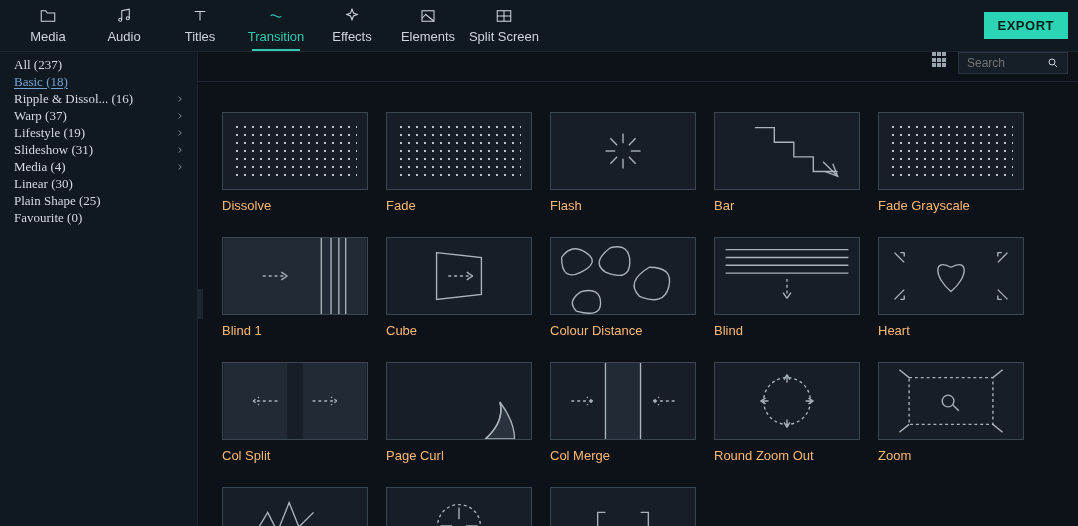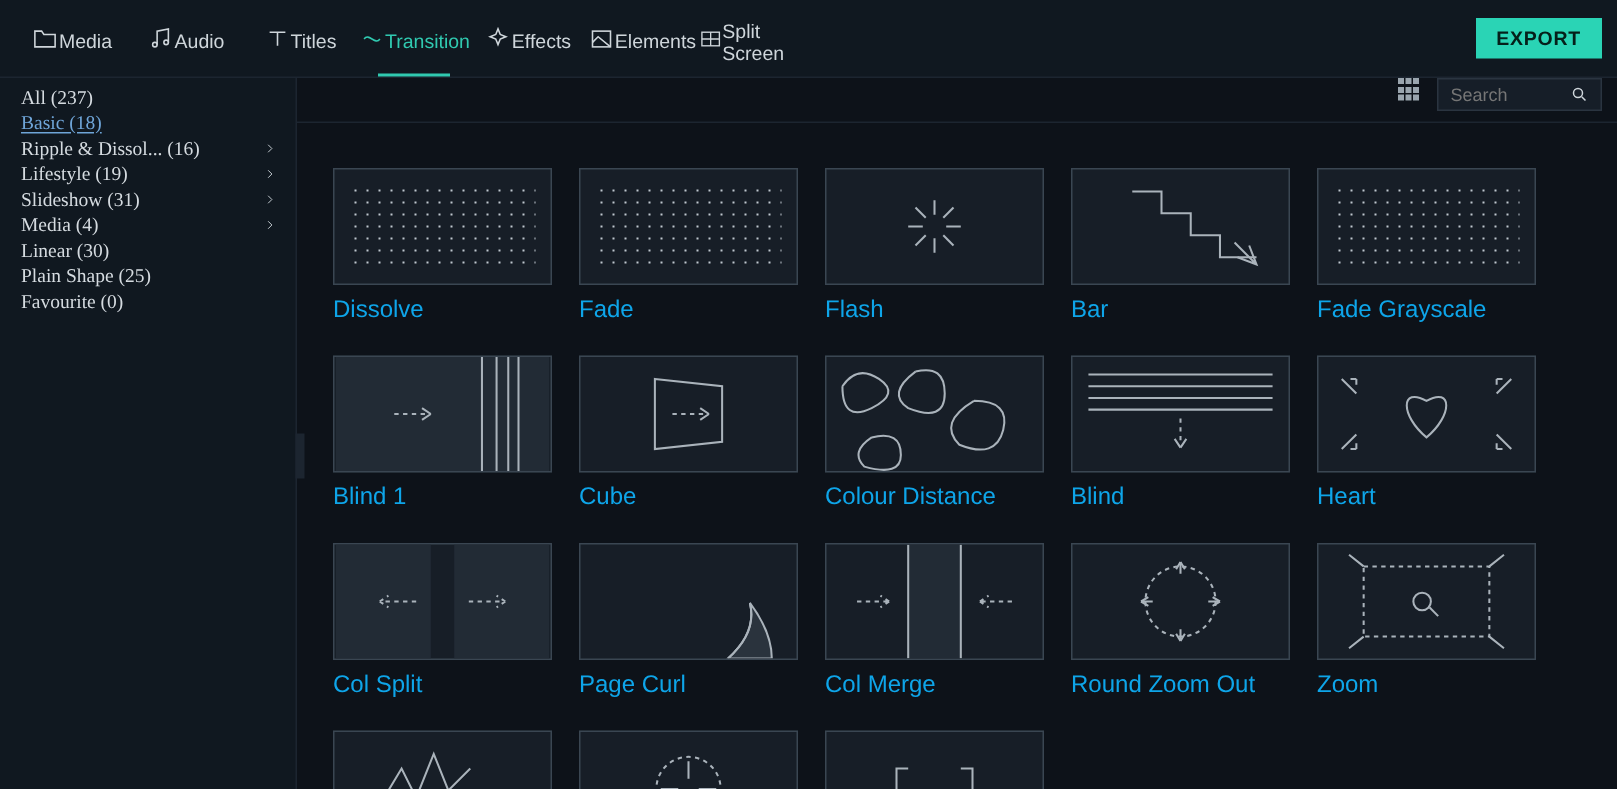--- a/index.html
+++ b/index.html
@@ -16,21 +16,21 @@
   .toolbar {
     display: flex;
     align-items: center;
     height: 52px;
     padding: 0 10px;
     background: #101820;
     border-bottom: 1px solid #1c2530;
   }
   .tool {
     display: flex;
-    flex-direction: row;
+    flex-direction: column;
     align-items: center;
     justify-content: center;
     width: 76px;
     height: 100%;
     cursor: pointer;
     position: relative;
   }
   .tool svg { width: 18px; height: 18px; stroke: #cfd6db; fill:none; stroke-width:1.4; }
   .tool-label { font-size: 13px; margin-top: 4px; color: #cfd6db; }
   .tool.active .tool-label { color: #30c9b0; }
@@ -135,21 +135,21 @@
     align-content:start;
   }
   .item { display:flex; flex-direction:column; cursor:pointer;}
   .thumb {
     width:146px; height:78px;
     border:1px solid #3a4652;
     background:#171e27;
     position:relative;
     overflow:hidden;
   }
-  .item-label { font-size:16px; margin-top:8px; color:#0ea5e9; }
+  .item-label { font-size:13px; margin-top:8px; color:#fdba74; }
   
   .dots { position:absolute; inset:10px; background-image:radial-gradient(#bfc7ce 1px, transparent 1px); background-size:8px 8px;}
   svg.art{position:absolute;inset:0;width:100%;height:100%;stroke:#aab3bb;fill:none;stroke-width:1.4;}
 </style>
 </head>
 <body>
 
 <div class="toolbar">
   <div class="tool">
     <svg viewBox="0 0 24 24">
@@ -205,20 +205,26 @@
   <div class="sidebar" id="sidebar">
     <div class="collapse-handle"></div>
   <div class="cat">
         <span>All (237)</span>
       </div>
       <div class="cat link">
         <span>Basic (18)</span>
       </div>
       <div class="cat">
         <span>Ripple &amp; Dissol... (16)</span>
+        <svg viewBox="0 0 24 24" class="chev">
+          <path d="M9 6l6 6-6 6"></path>
+        </svg>
+      </div>
+      <div class="cat">
+        <span>Warp (37)</span>
         <svg viewBox="0 0 24 24" class="chev">
           <path d="M9 6l6 6-6 6"></path>
         </svg>
       </div>
       <div class="cat">
         <span>Lifestyle (19)</span>
         <svg viewBox="0 0 24 24" class="chev">
           <path d="M9 6l6 6-6 6"></path>
         </svg>
       </div>

